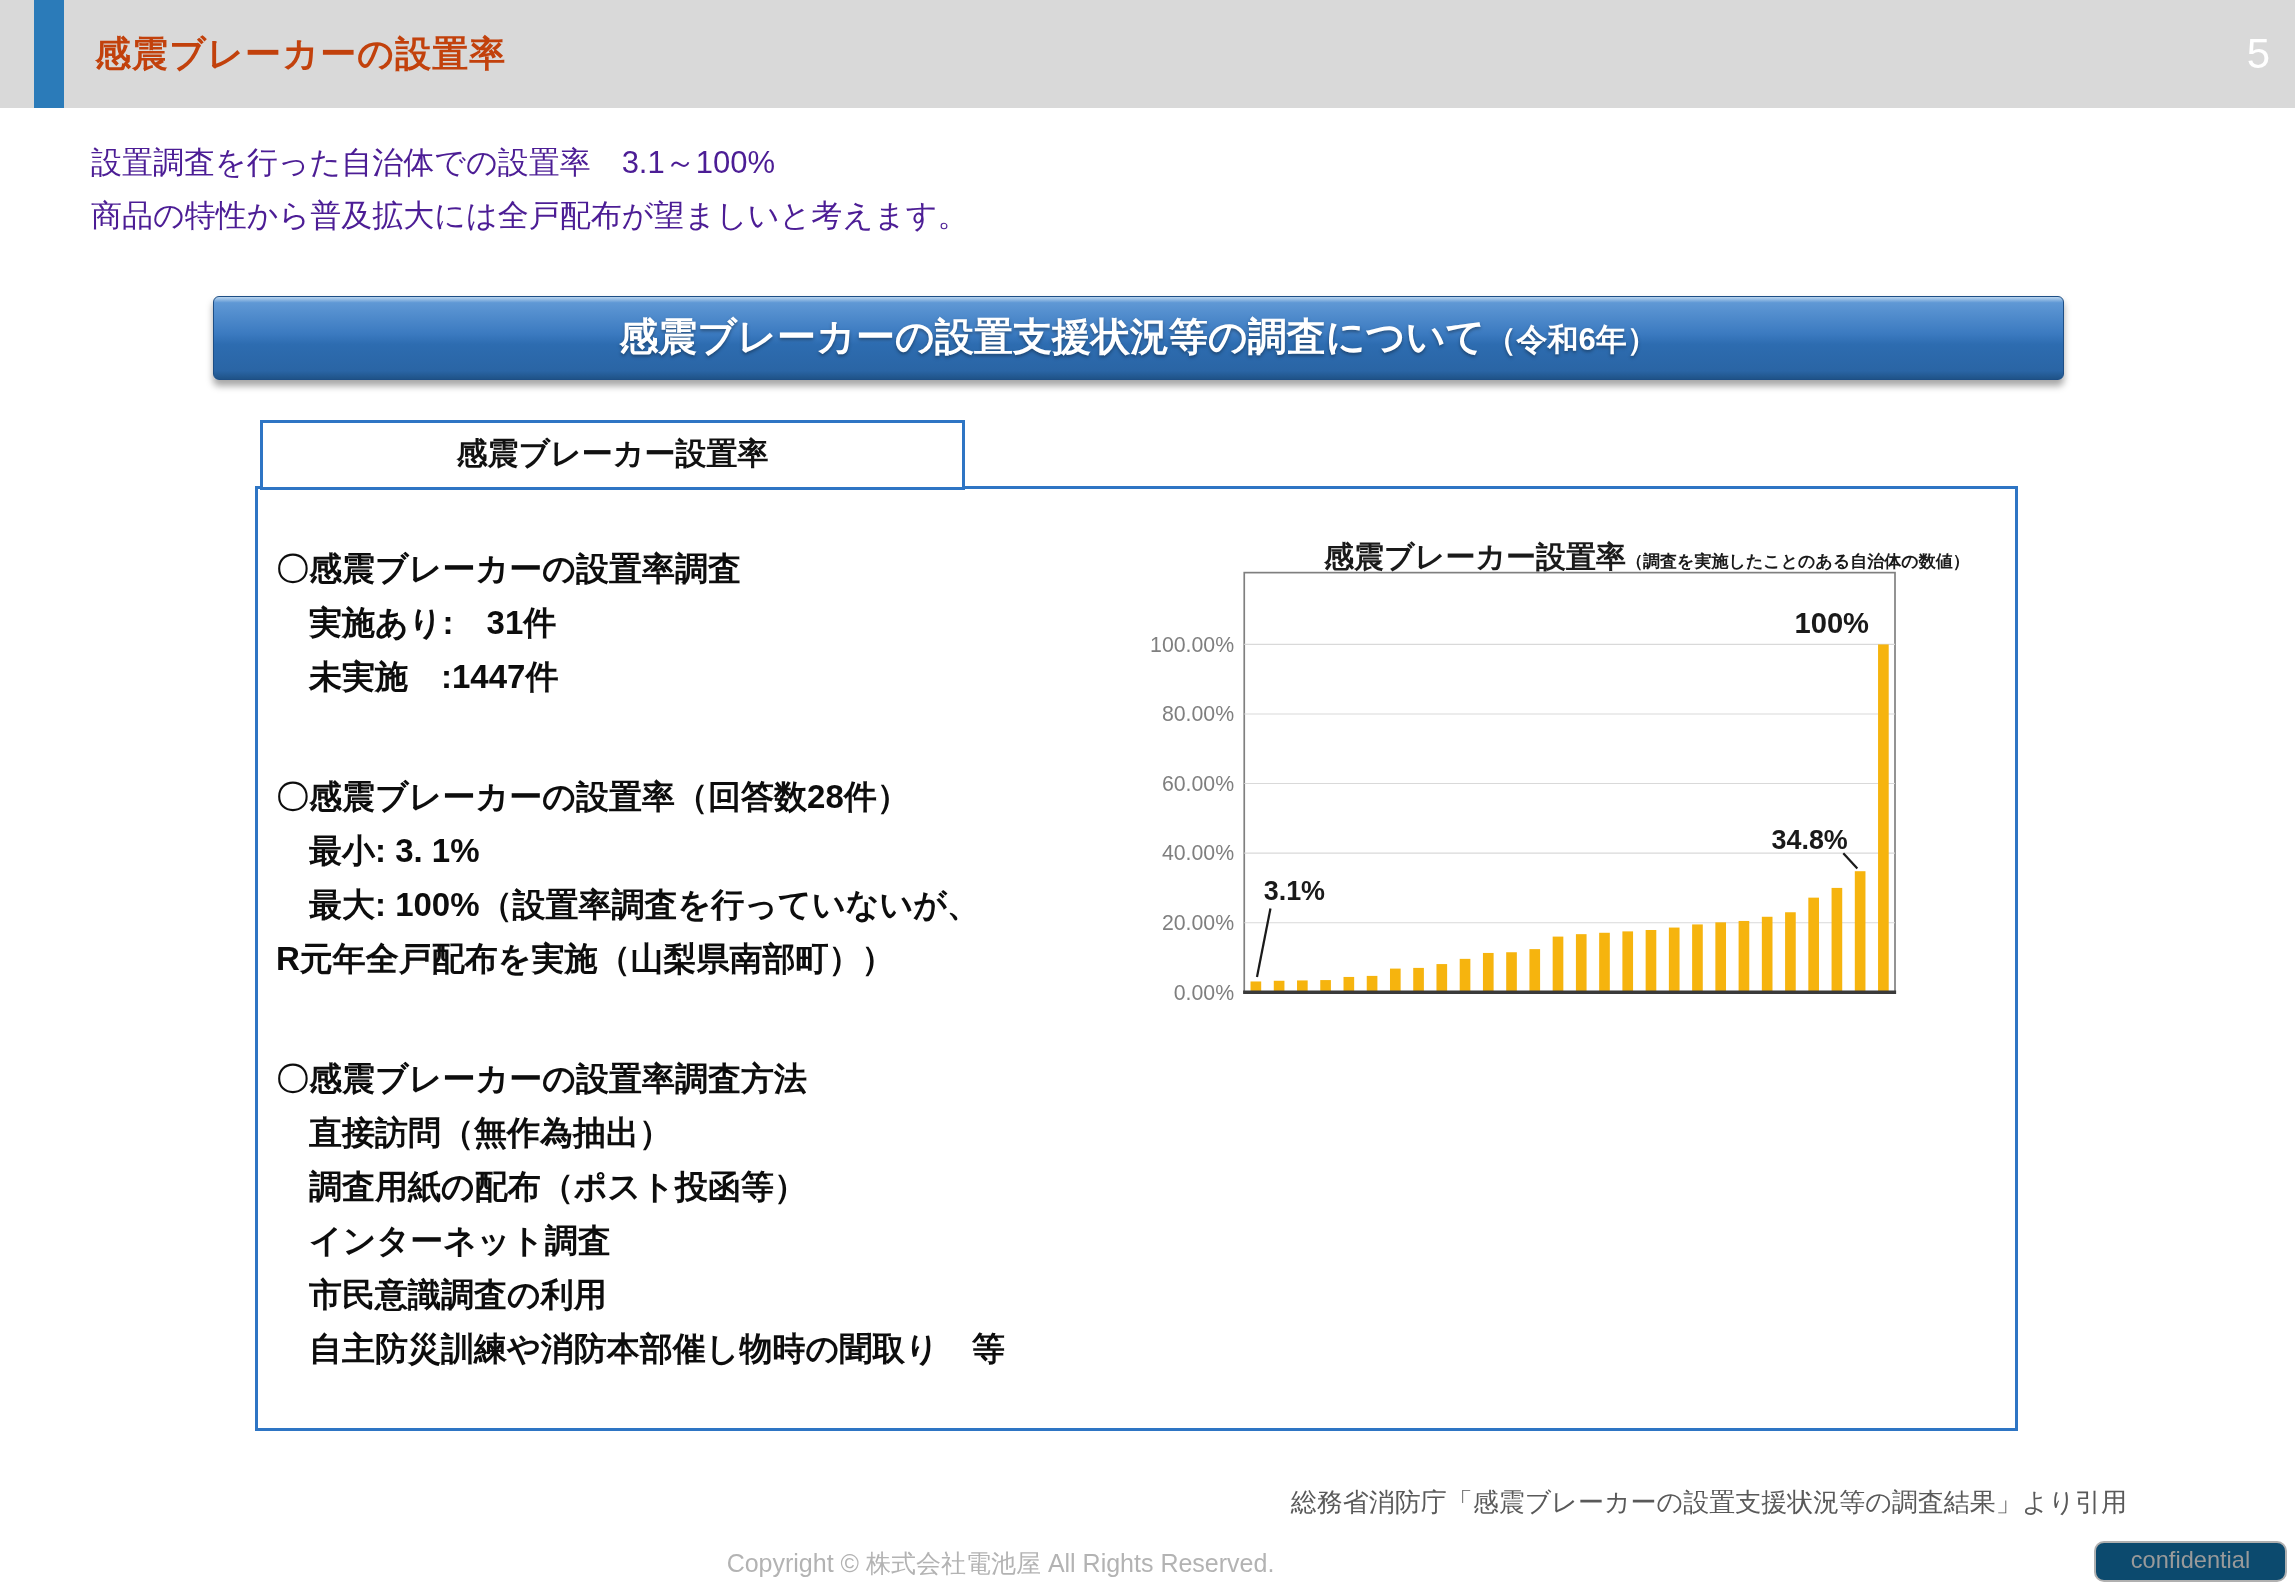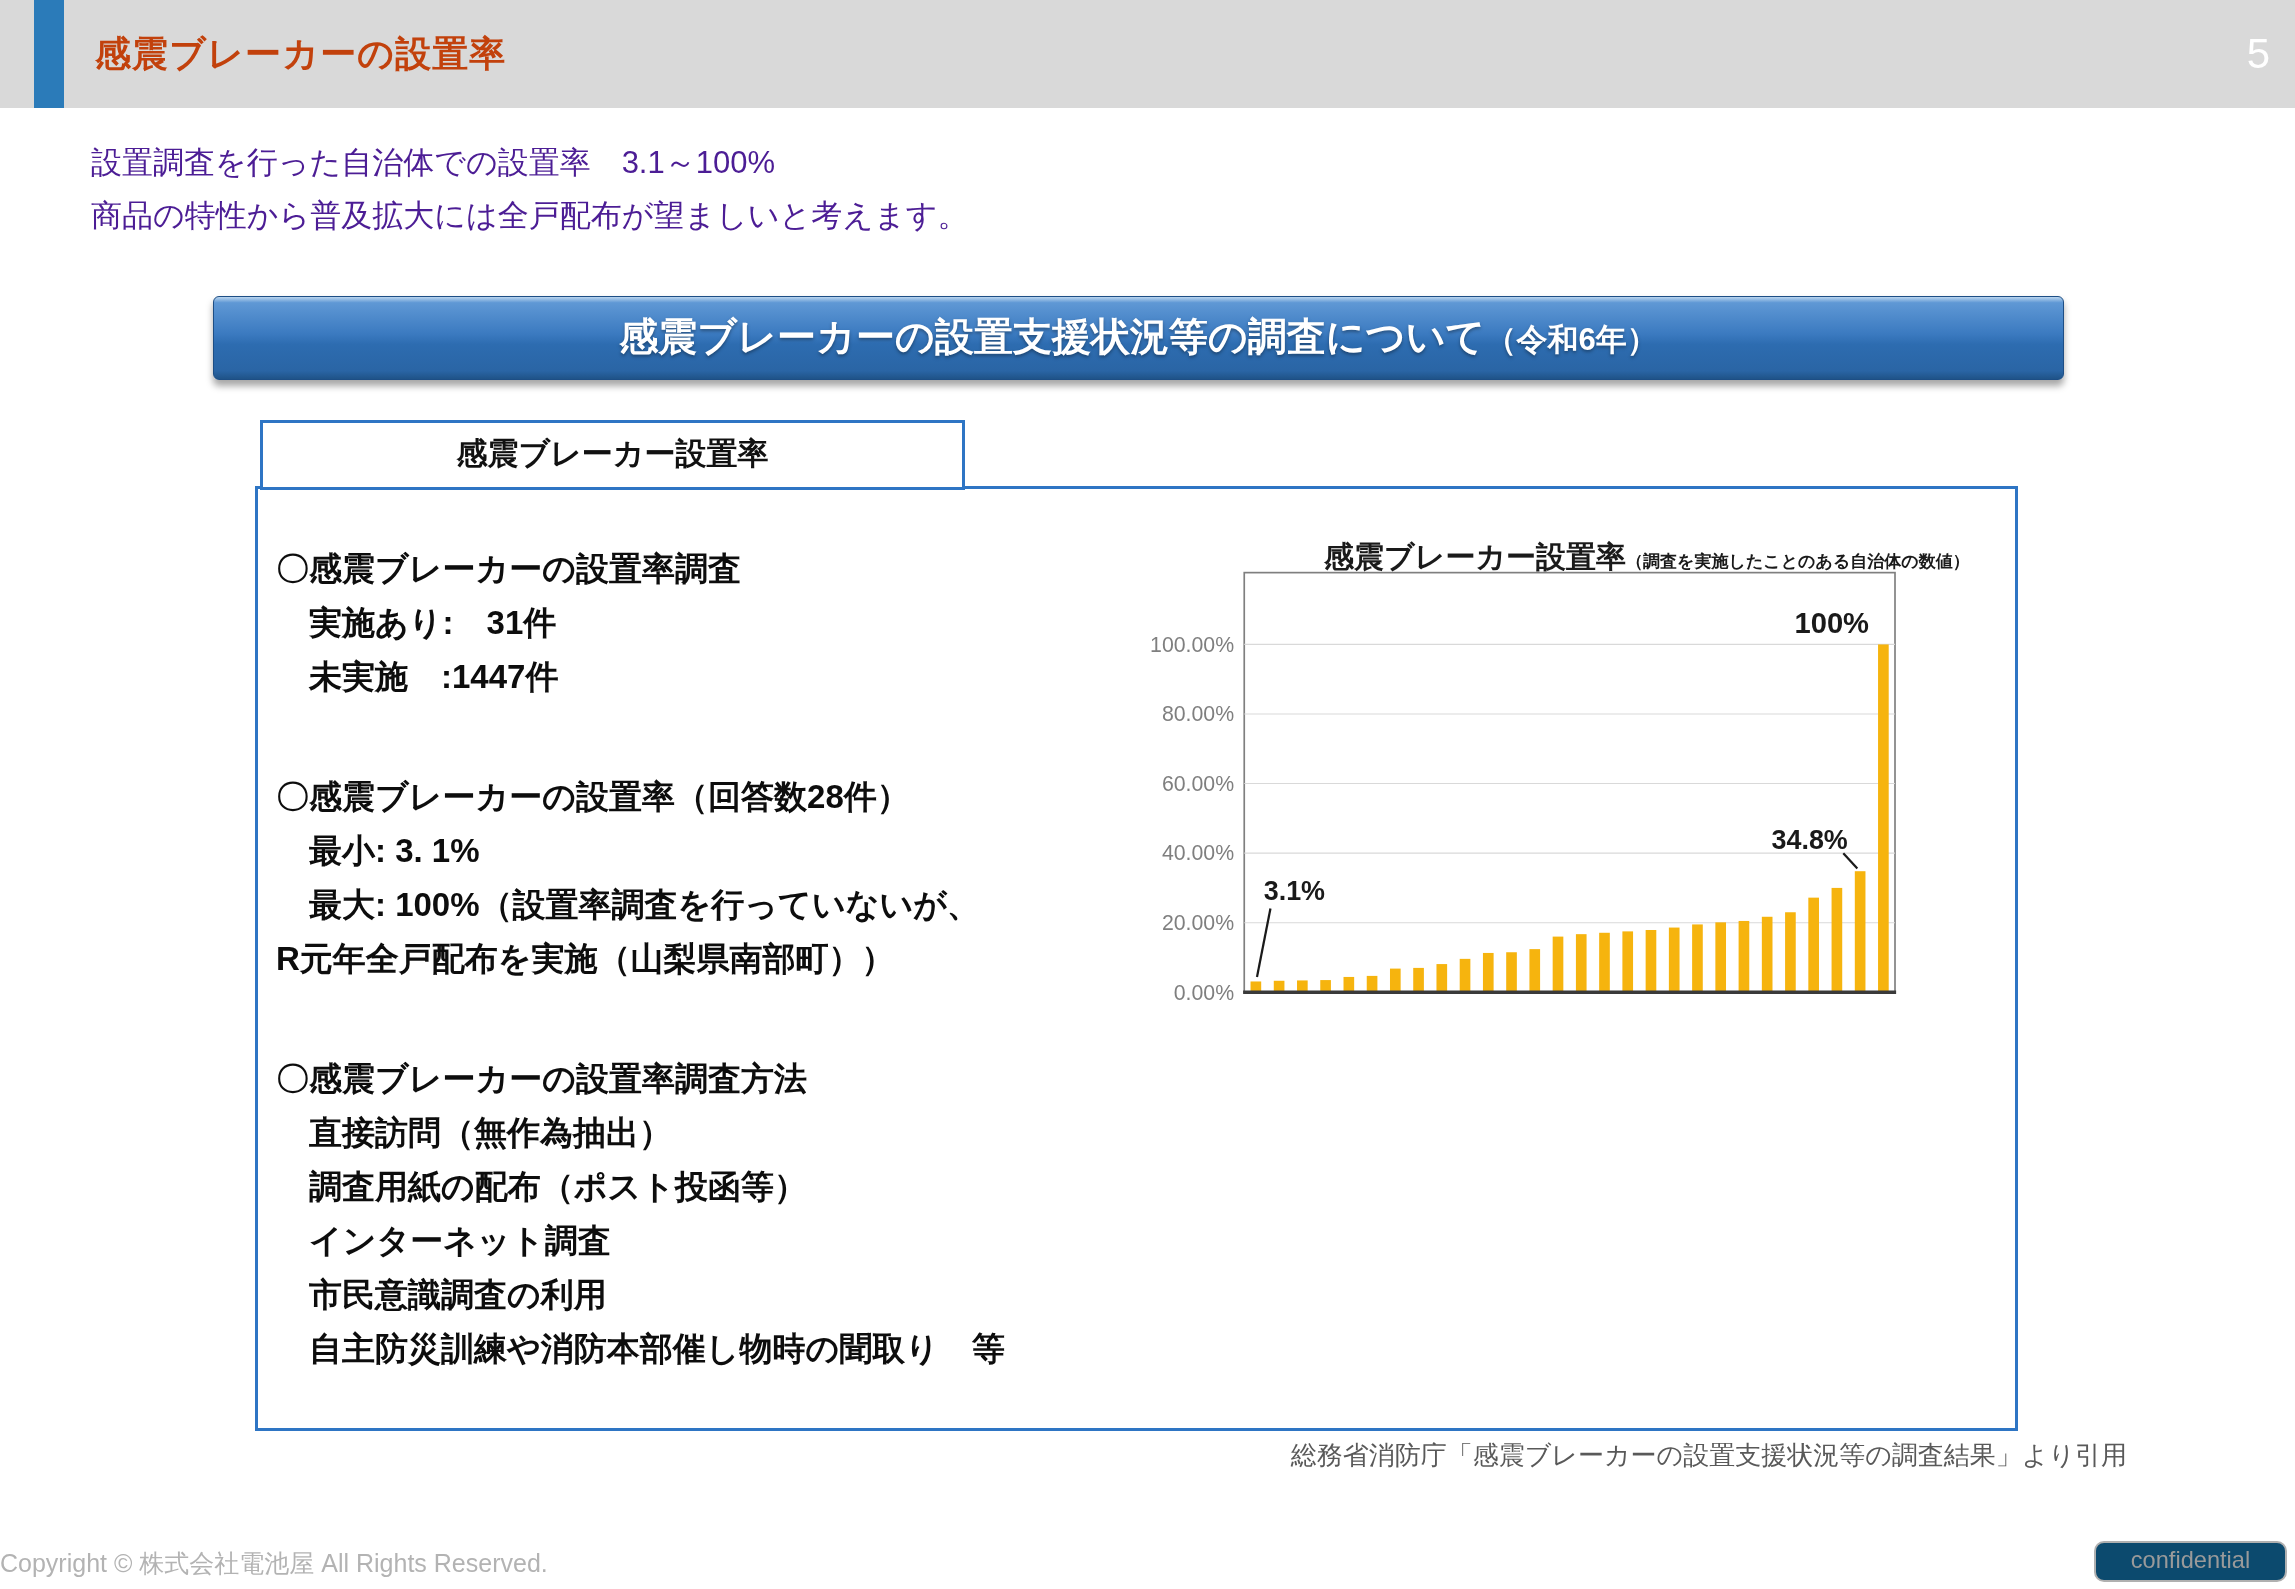--- a/index.html
+++ b/index.html
@@ -38,22 +38,22 @@
   .tblock{margin-bottom:66px;}
   .tline{font-size:33px;line-height:54px;font-weight:700;color:#0d0d0d;white-space:pre;}
 
   
   .chart-title{left:1324px;top:537px;width:701px;text-align:left;z-index:4;white-space:nowrap;}
   .chart-title .main{font-size:30px;font-weight:700;color:#1a1a1a;}
   .chart-title .note{font-size:17px;font-weight:700;color:#1a1a1a;}
   #chart-svg{left:1150px;top:536px;z-index:3;}
 
   
-  .source{right:168px;top:1438px;font-size:26px;color:#595959;z-index:4;}
-  .copyright{left:0;top:1547px;width:2001px;text-align:left;font-size:25px;color:#b3b3b3;}
+  .source{right:168px;top:1485px;font-size:26px;color:#595959;z-index:4;}
+  .copyright{left:0;top:1547px;width:2001px;text-align:center;font-size:25px;color:#b3b3b3;}
   .confidential{left:2094px;top:1541px;width:193px;height:41px;border:2.2px solid #b0b0b0;
                 border-radius:10px;box-sizing:border-box;text-align:center;line-height:35px;
                 font-size:23.6px;color:#9a9a9a;background:#0c4a6e;}
 </style>
 </head>
 <body>
 
 <div>
 
   <div class="abs header"></div>

